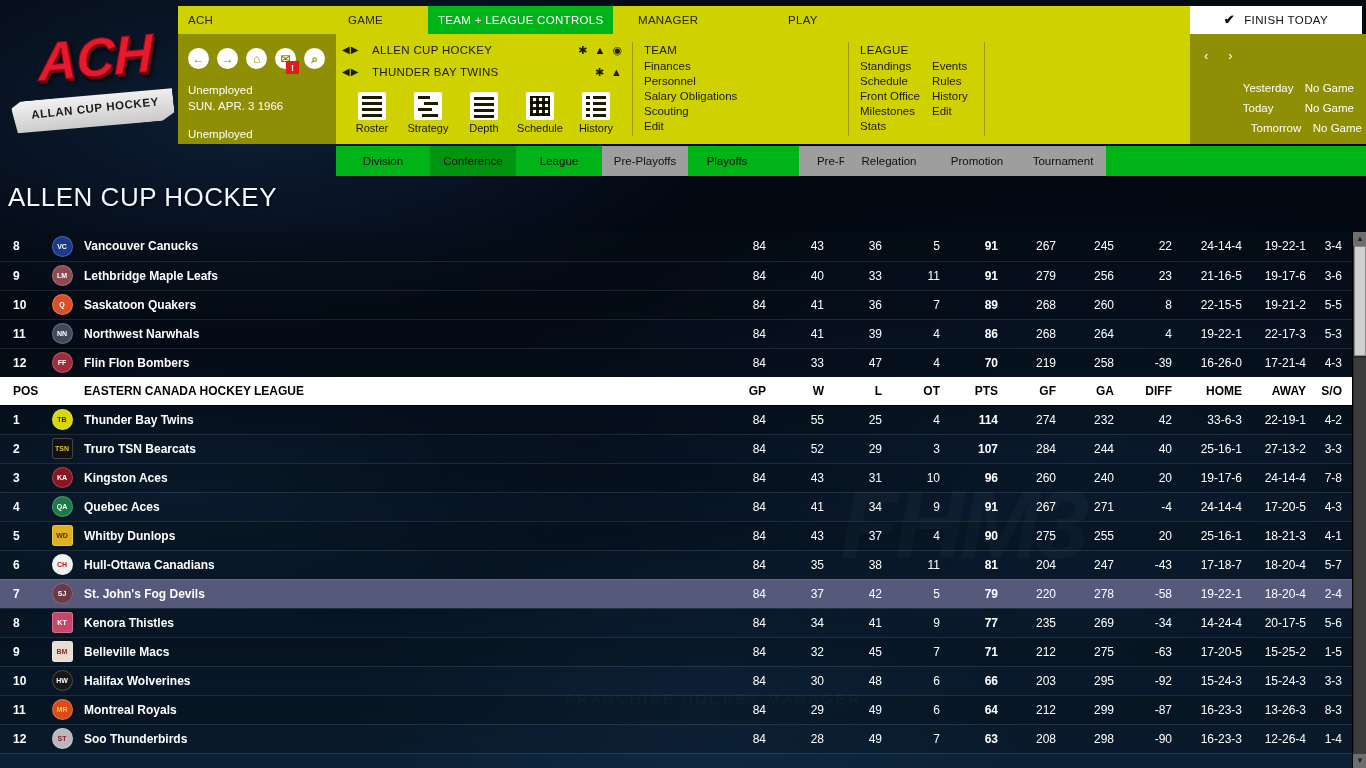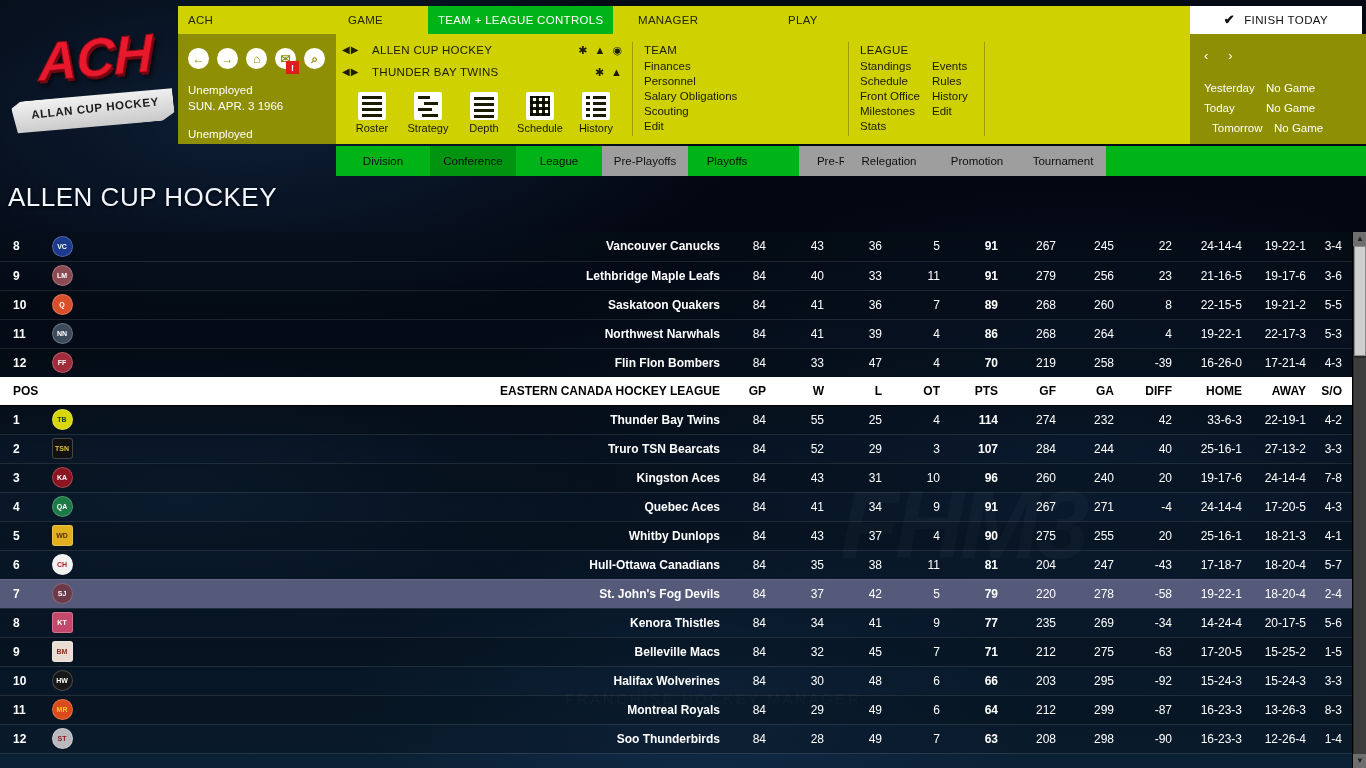--- a/index.html
+++ b/index.html
@@ -120,21 +120,21 @@
   .colgroup ul{ list-style:none; }
   .colgroup li{ line-height:15px; white-space:nowrap; }
   .vline{ position:absolute; top:8px; width:1px; height:94px; background:rgba(0,0,0,.25); }
 
   
   #datepanel{
     position:absolute; left:1190px; top:34px; width:176px; height:110px;
     background:#8f8f06; color:#fff; font-size:11.5px; z-index:7;
   }
   .dp-arrows{ position:absolute; left:14px; top:14px; display:flex; gap:20px; font-size:13px; }
-  .dp-row{ position:absolute; left:14px; width:150px; display:flex; }
+  .dp-row{ position:absolute; left:14px; width:150px; display:flex;justify-content:flex-end; }
   .dp-row .k{ width:62px; }
   #dp1{ top:48px; } #dp2{ top:68px; } #dp3{ top:88px;margin-left:8px; }
 
   
   #subtabs{
     position:absolute; left:336px; top:146px; width:1030px; height:30px;
     background:#00b317; z-index:7; font-size:11.5px;
   }
   .stab{
     position:absolute; top:0; height:30px; line-height:30px;
@@ -179,21 +179,21 @@
   }
   tr.datarow{ background:rgba(6,14,24,.55); }
   tr.datarow:nth-child(even){ background:rgba(8,18,30,.40); }
   tr.datarow.selected{ background:#555a7a; }
   tr.hdrrow td{
     background:#fff; color:#000; font-weight:bold; font-size:12px;
     border-bottom:1px solid #000; border-top:1px solid #000; height:28px;
   }
   .c-pos{ width:44px; text-align:left; padding-left:13px !important; font-weight:bold; }
   .c-logo{ width:36px; text-align:center; }
-  .c-team{ width:640px; text-align:right; padding-left:4px !important; font-weight:bold; }
+  .c-team{ width:640px; text-align:left; padding-left:4px !important; font-weight:bold; }
   .c-num{ width:58px; text-align:right; padding-right:12px !important; }
   .c-num.pts{ font-weight:bold; }
   .c-rec{ width:64px; text-align:right; padding-right:6px !important; }
   .c-so{ width:44px; text-align:right; padding-right:14px !important; }
   .logo-badge{
     width:21px; height:21px; border-radius:50%;
     display:inline-block; vertical-align:middle;
     font-size:7px; font-weight:bold; line-height:21px; text-align:center;
     color:#fff; overflow:hidden;
     box-shadow:inset 0 0 0 1px rgba(255,255,255,.22);

